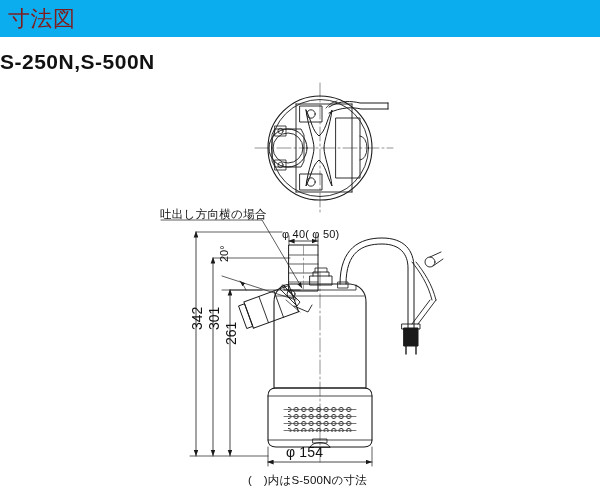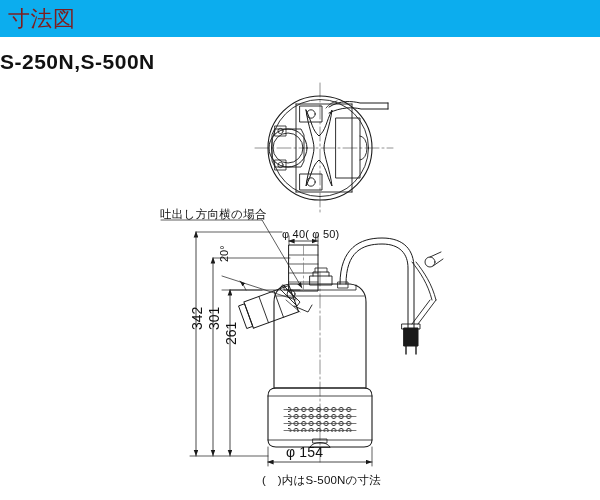--- a/index.html
+++ b/index.html
@@ -109,21 +109,21 @@
     transform: rotate(-90deg);
     transform-origin: left top;
   }
   #label-base-dia {
     left: 286px;
     top: 444px;
     font-size: 14px;
     letter-spacing: 0.2px;
   }
   #label-footnote {
-    left: 262px;
+    left: 248px;
     top: 473px;
     font-size: 11.5px;
     letter-spacing: 0.2px;
   }
 </style>
 </head>
 <body>
 
 <div id="header-bar"></div>
 <div id="header-title">寸法図</div>

